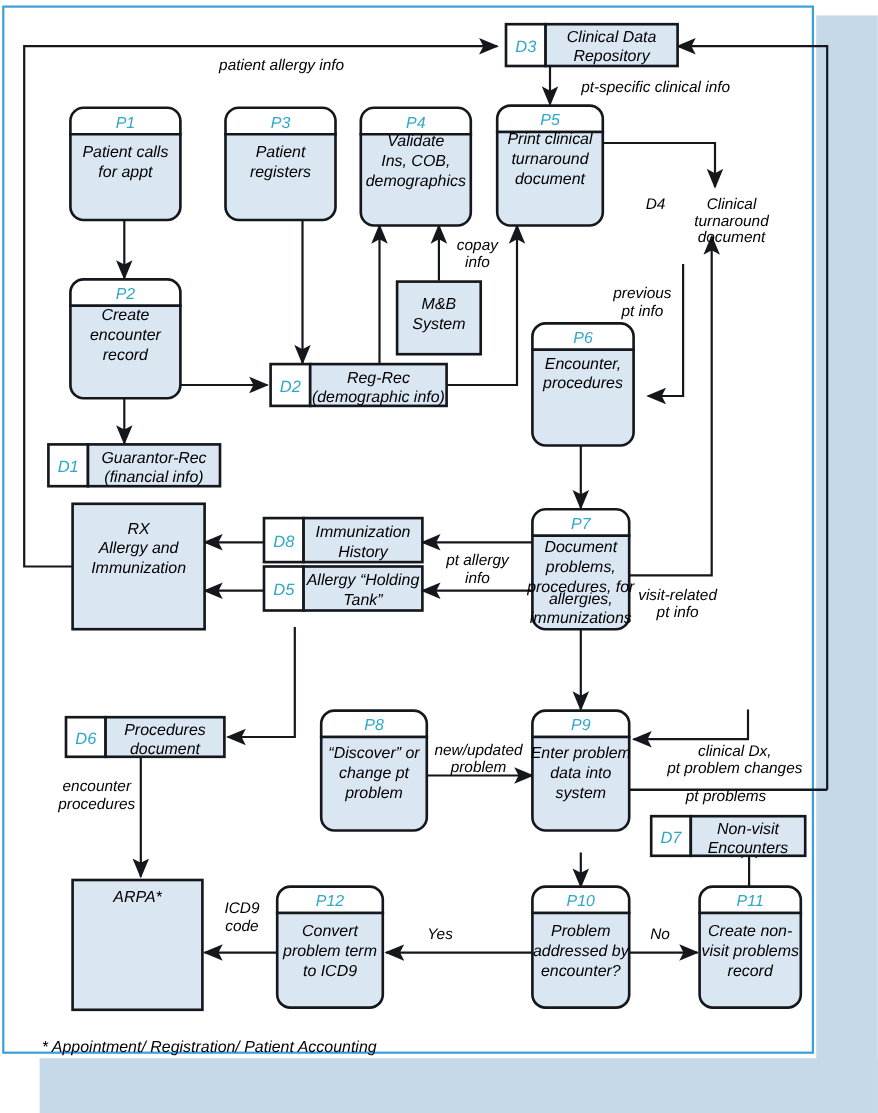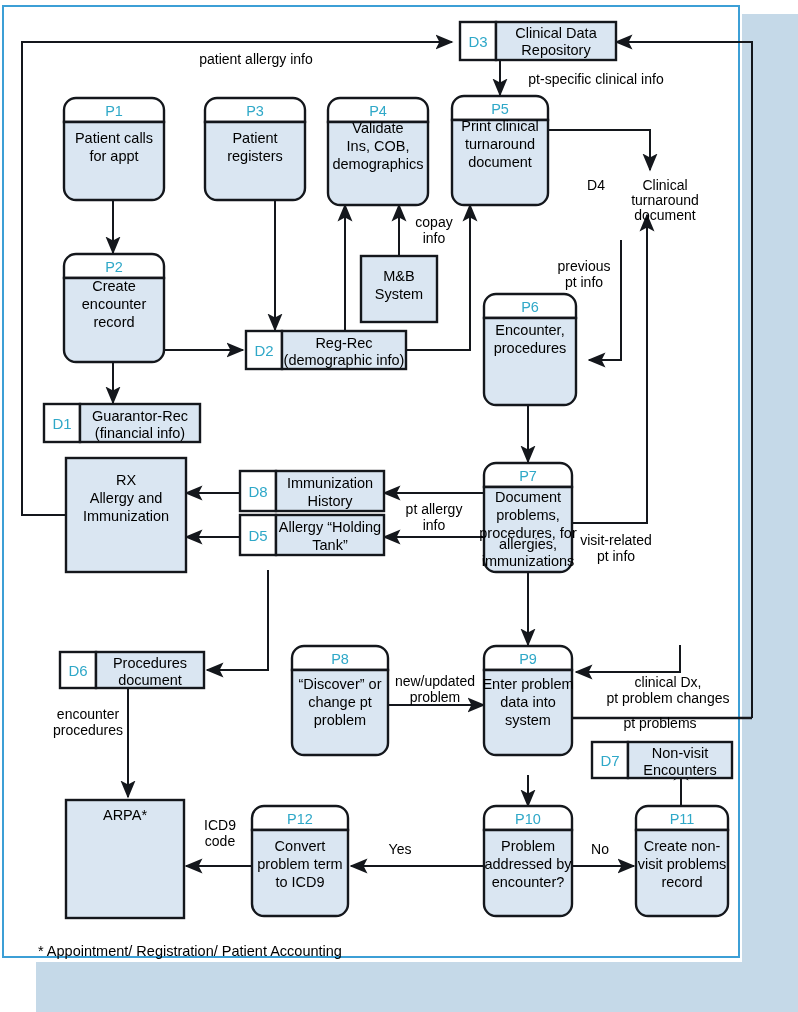--- a/index.html
+++ b/index.html
@@ -11,20 +11,21 @@
     width: 798px;
     height: 1012px;
     overflow: hidden;
     font-family: "Liberation Sans", sans-serif;
   }
   #figure-root {
     position: relative;
     width: 638px;
     height: 1012px;
     background: #ffffff;
+    font-style: italic;
   }
   
   .shadow-panel {
     position: absolute;
     background: #c5d9e8;
   }
   .shadow-right {
     left: 742px; top: 14px; width: 56px; height: 998px;
   }
   .shadow-bottom {

